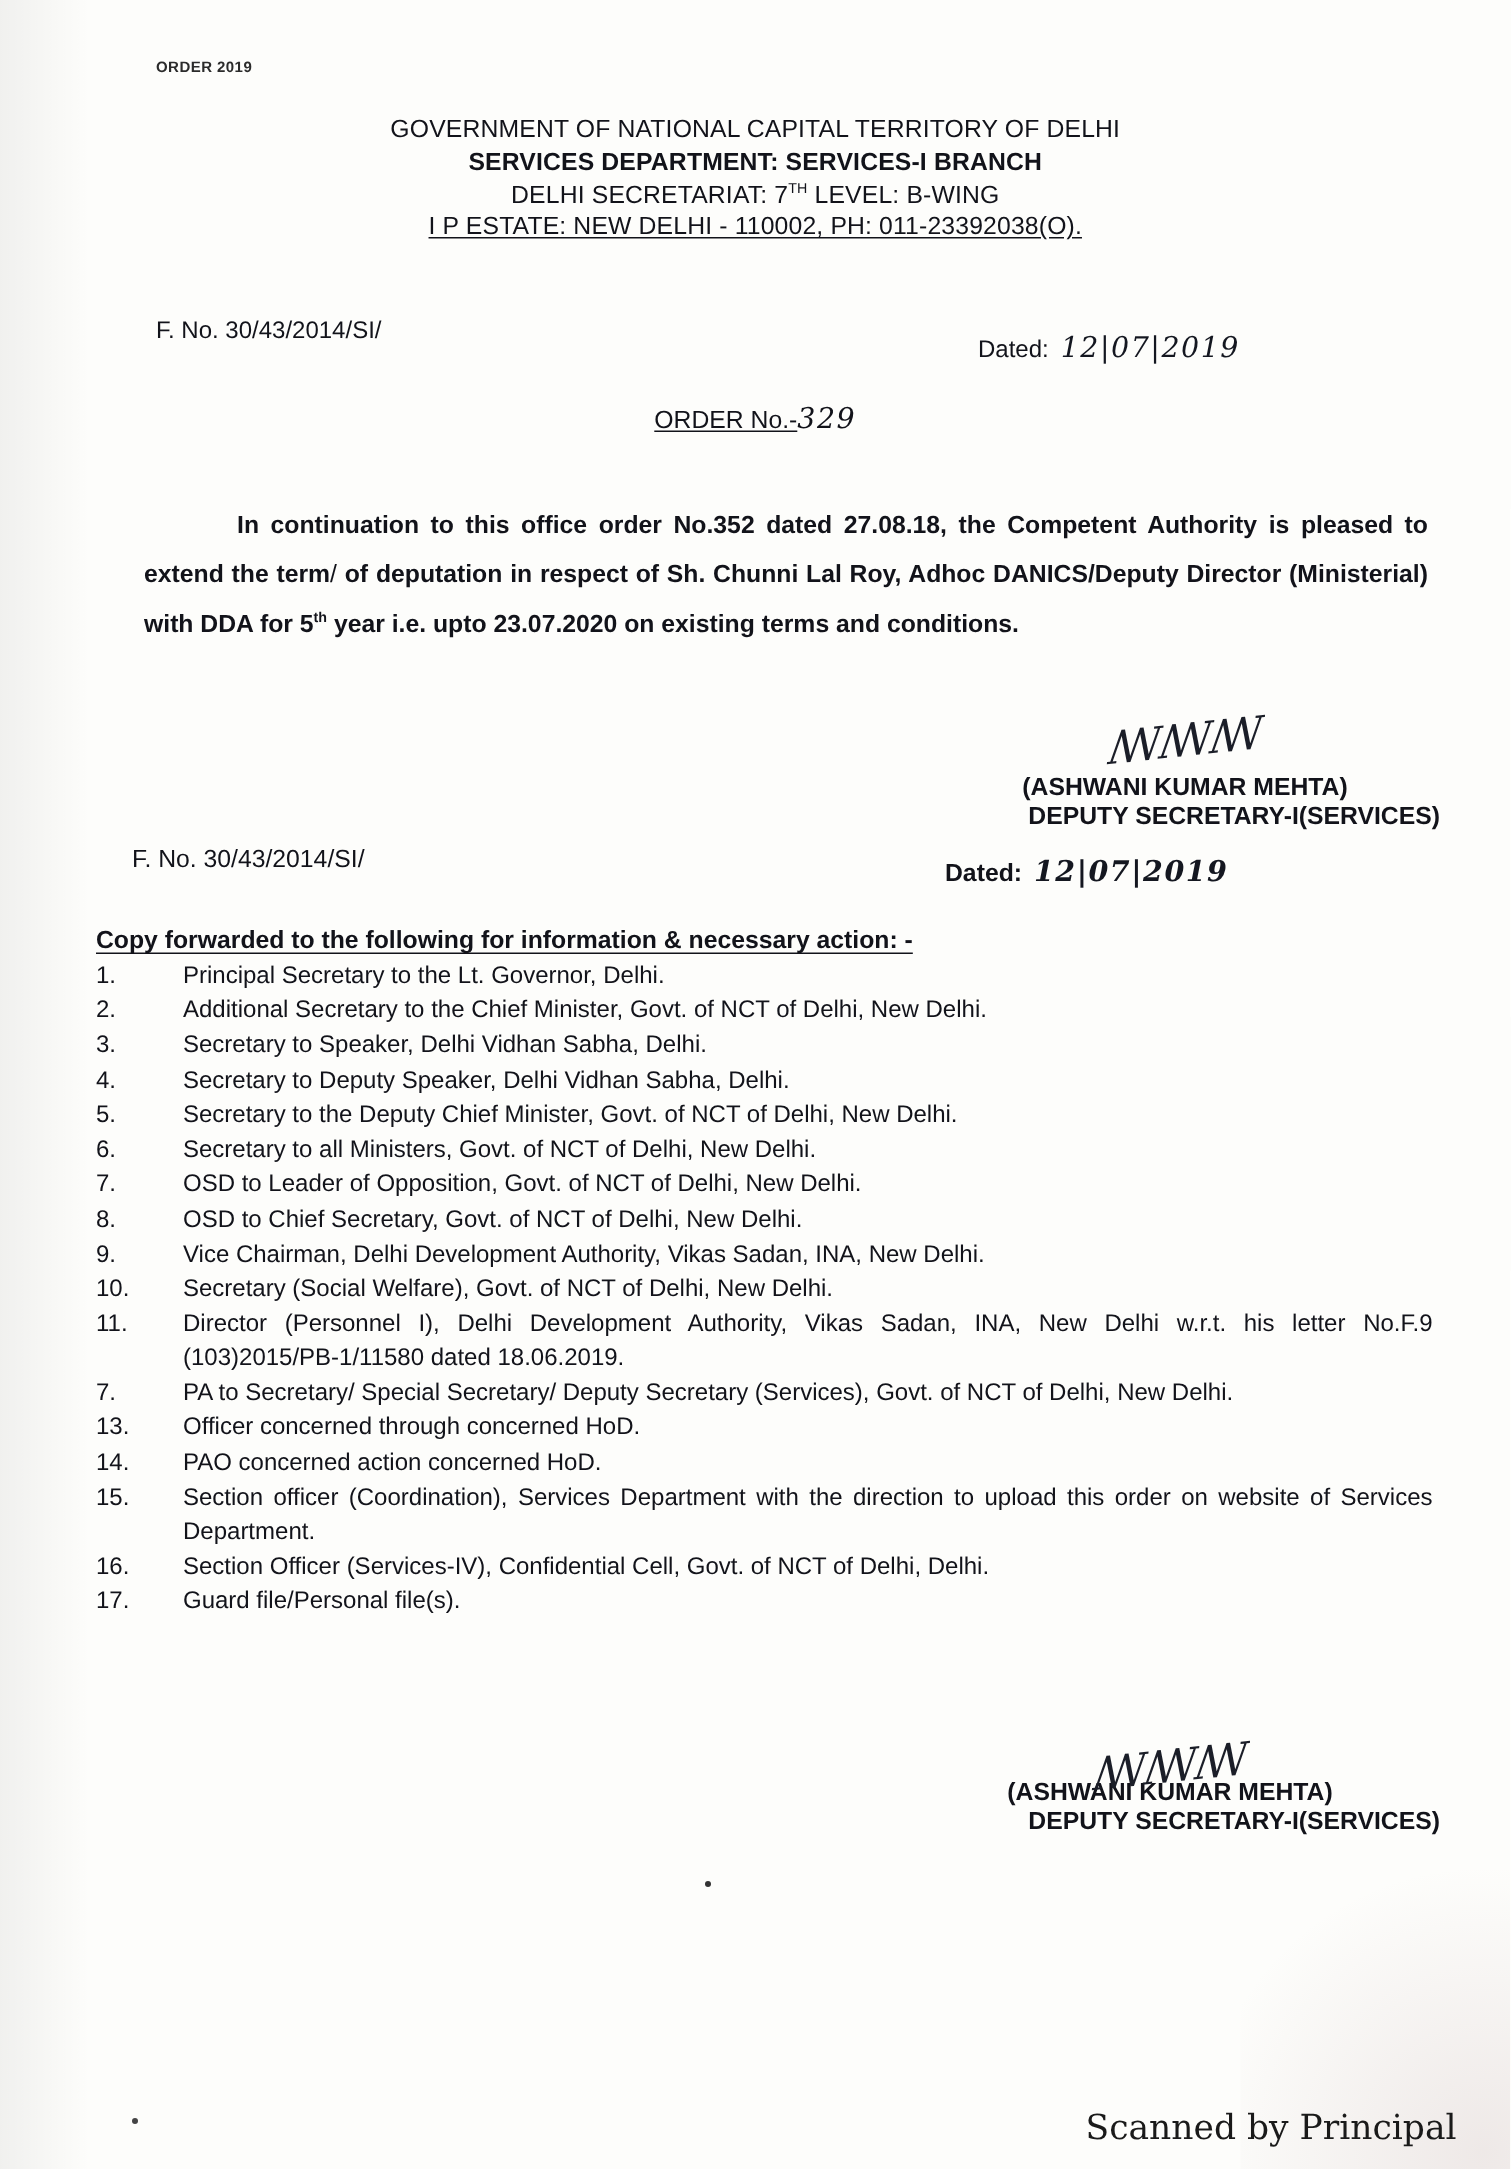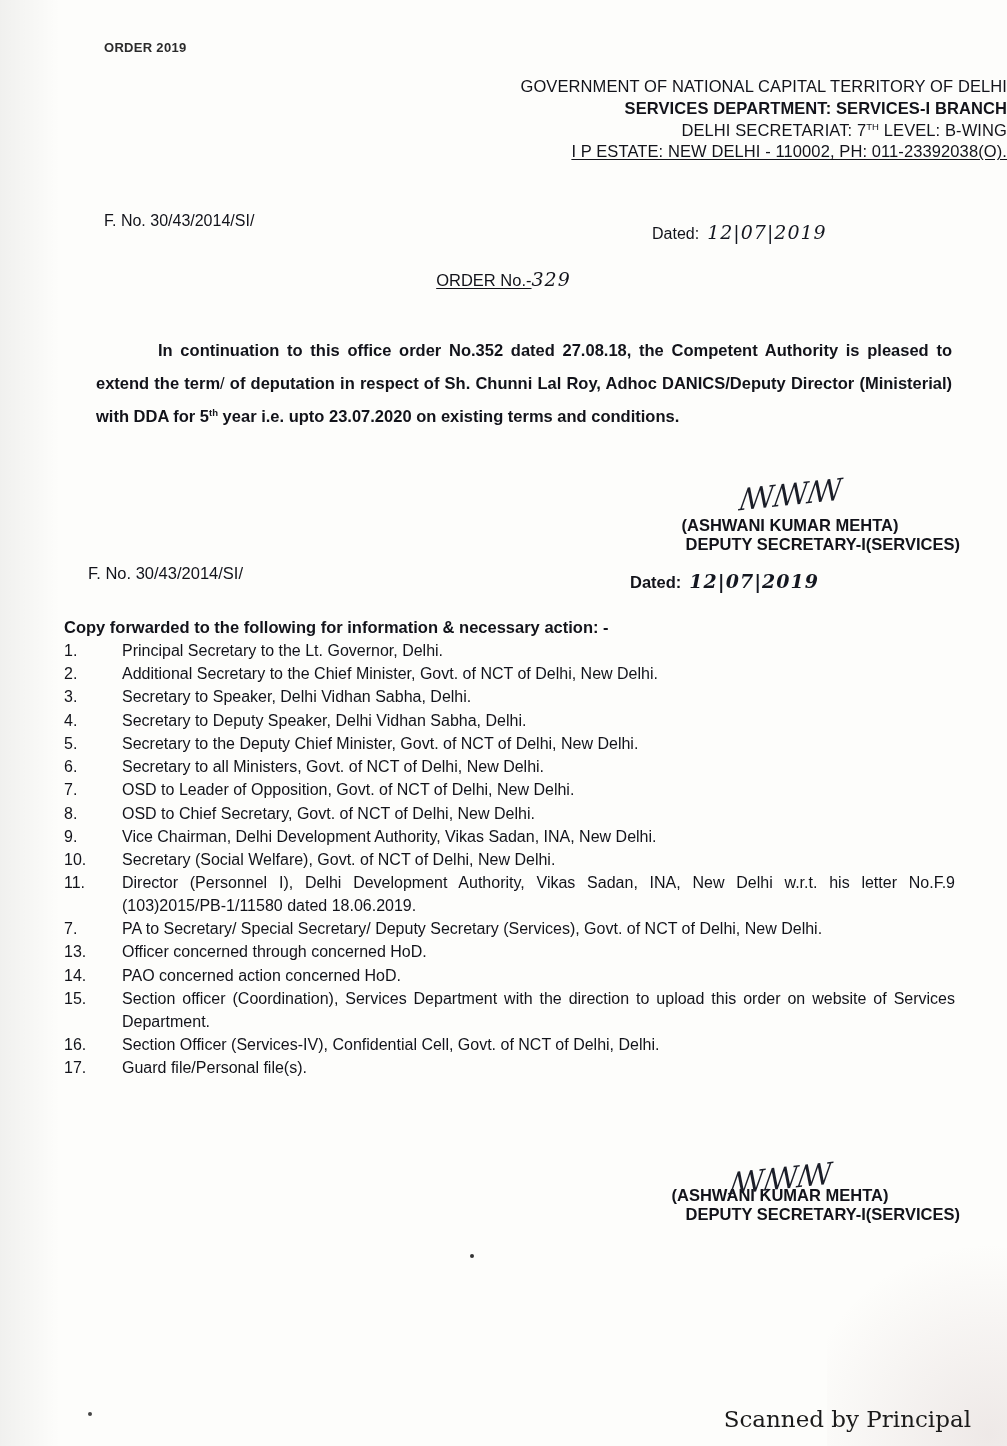--- a/index.html
+++ b/index.html
@@ -31,37 +31,36 @@
     position: absolute;
     right: 0; bottom: 0;
     width: 180px; height: 230px;
     background: radial-gradient(circle at 90% 95%, rgba(170,140,140,0.18), rgba(255,255,255,0) 70%);
     pointer-events: none;
   }
   .corner-tag {
     position: absolute;
     left: 104px;
     top: 40px;
-    font-size: 13px;
+    font-size: 10px;
     font-weight: bold;
     letter-spacing: 0.3px;
     color: #2b2b2b;
   }
   .header-block {
     position: absolute;
     left: 0;
     right: 0;
     top: 76px;
     text-align: center;
     line-height: 1.32;
   }
   .header-block div {
     font-size: 16.5px;
     letter-spacing: 0.1px;
-    text-align: right;
   }
   .hdr-1 { font-weight: normal; }
   .hdr-2 { font-weight: bold; }
   .hdr-3 { font-weight: normal; }
   .hdr-4 { font-weight: normal; text-decoration: underline; text-underline-offset: 2px; }
   sup { font-size: 9.5px; vertical-align: super; }
 
   .fno-1 {
     position: absolute;
     left: 104px;
@@ -151,20 +150,21 @@
     top: 570px;
     font-size: 16.5px;
     font-weight: bold;
   }
   .copy-head {
     position: absolute;
     left: 64px;
     top: 618px;
     font-size: 16.5px;
     font-weight: 600;
+    text-decoration: underline;
     text-underline-offset: 3px;
   }
   .list {
     position: absolute;
     left: 64px;
     right: 52px;
     top: 640px;
     font-size: 16px;
     line-height: 1.42;
   }

